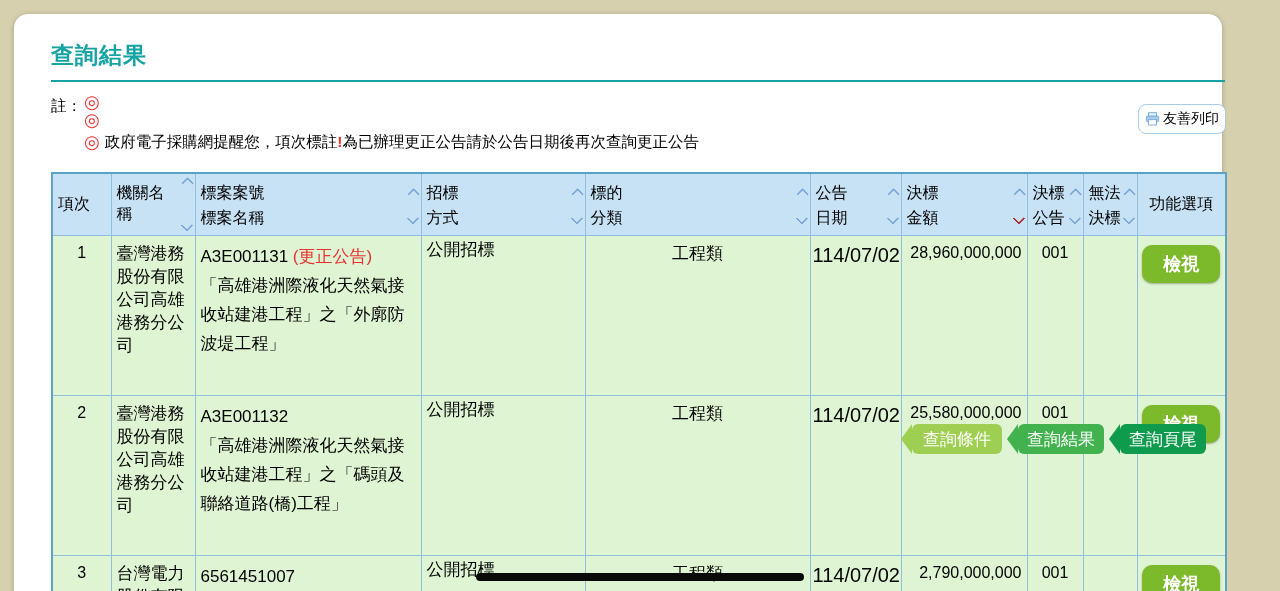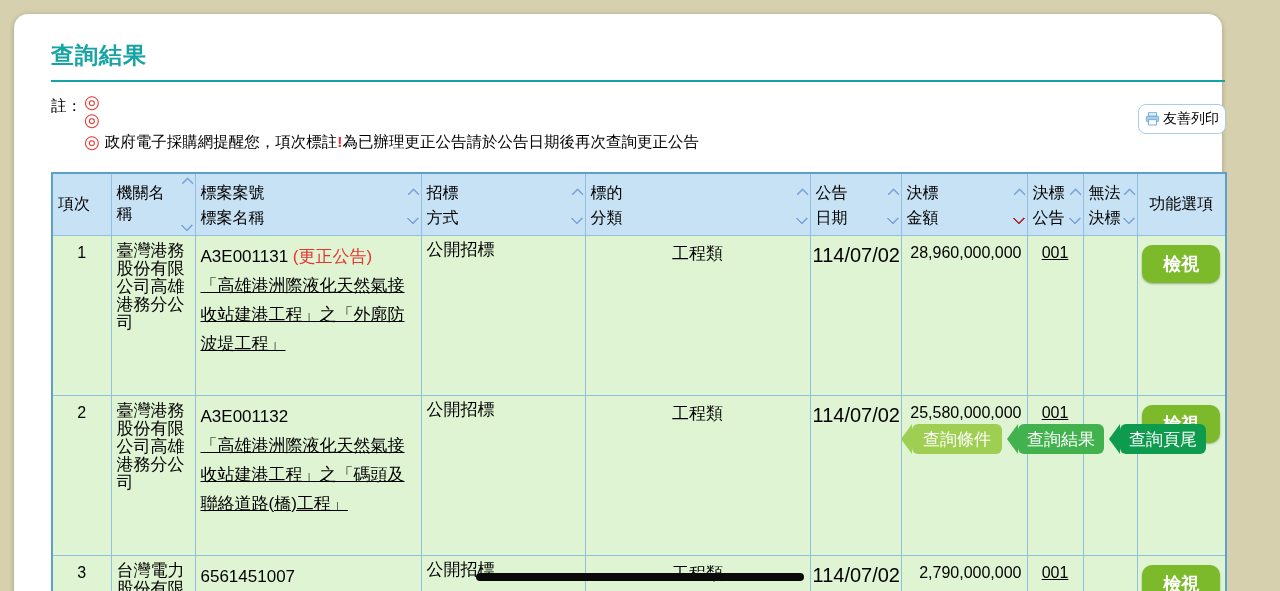--- a/index.html
+++ b/index.html
@@ -54,29 +54,29 @@
   th.fn{text-align:center;}
   .chev{display:inline-block;width:7px;height:7px;border-style:solid;border-color:#7da7dc;border-width:2.5px 2.5px 0 0;border-radius:1px;}
   .chev.up{transform:rotate(-45deg) translate(1px,2px);}
   .chev.down{transform:rotate(135deg) translate(-1px,-1px);}
   .chev.active{border-color:#a82e2e;}
   td{
     background:#dff4d3;vertical-align:top;padding:4px;font-size:17px;
   }
   tr.data-row{height:160px;}
   td.no{text-align:center;padding-top:8px;font-size:16px;}
-  td.org{line-height:18px;padding-left:5px;padding-top:6px;}
+  td.org{line-height:23px;padding-left:5px;padding-top:6px;}
   td.case{line-height:29px;padding-left:5px;padding-top:6px;margin-left:12px;}
   td.method{padding-left:5px;padding-top:2px;font-family:Liberation Serif, serif;}
   td.cat{text-align:center;padding-top:6px;}
   td.date{font-size:20px;padding-left:2px;padding-top:8px;}
   td.amount{text-align:right;font-size:16px;padding-right:5px;padding-top:8px;}
   td.award{text-align:center;padding-top:8px;font-size:16px;}
   td.action{text-align:center;}
-  .link{color:#000;text-decoration:underline;cursor:pointer;}
+  .link{color:#000;cursor:pointer;}
   .badge-red{color:#e8322e;}
   .view-btn{
     margin-top:5px;width:78px;height:38px;background:#7cba2c;border:none;border-radius:10px;
     color:#fff;font-size:18px;font-weight:bold;font-family:inherit;cursor:pointer;
     box-shadow:0 1px 2px rgba(0,0,0,.3);
   }
   
   .quick-nav{
     position:absolute;right:74px;top:424px;display:flex;flex-direction:row;
     align-items:flex-end;gap:16px;z-index:5;

